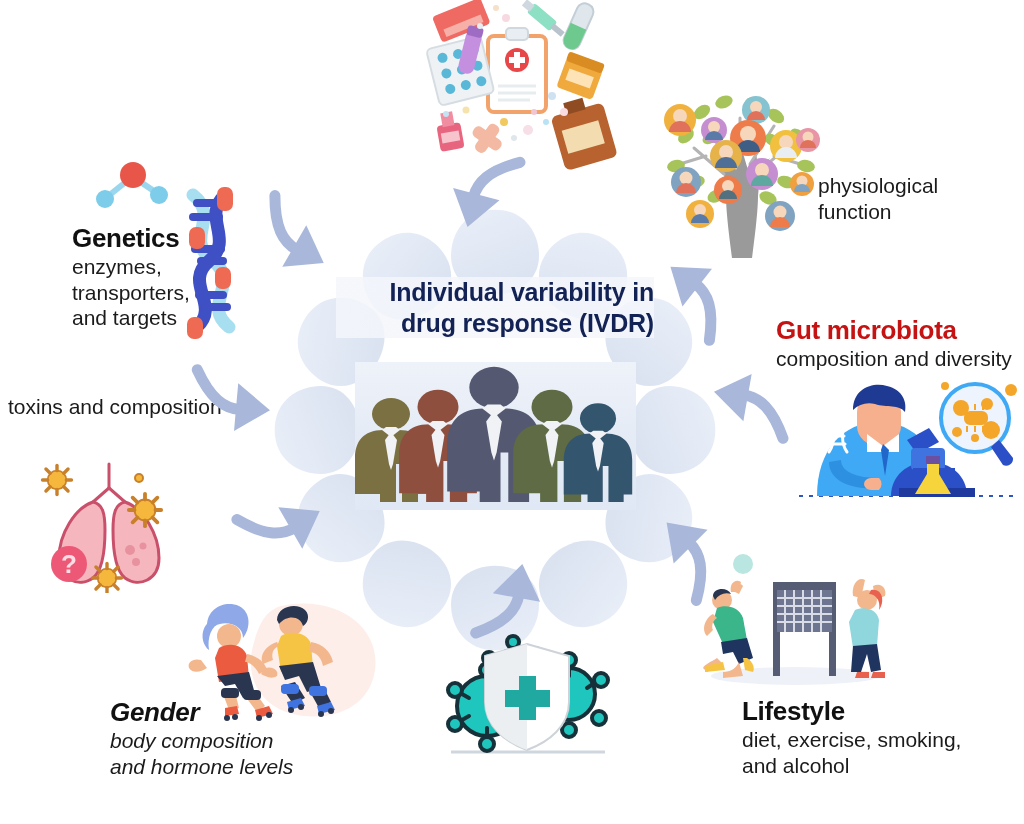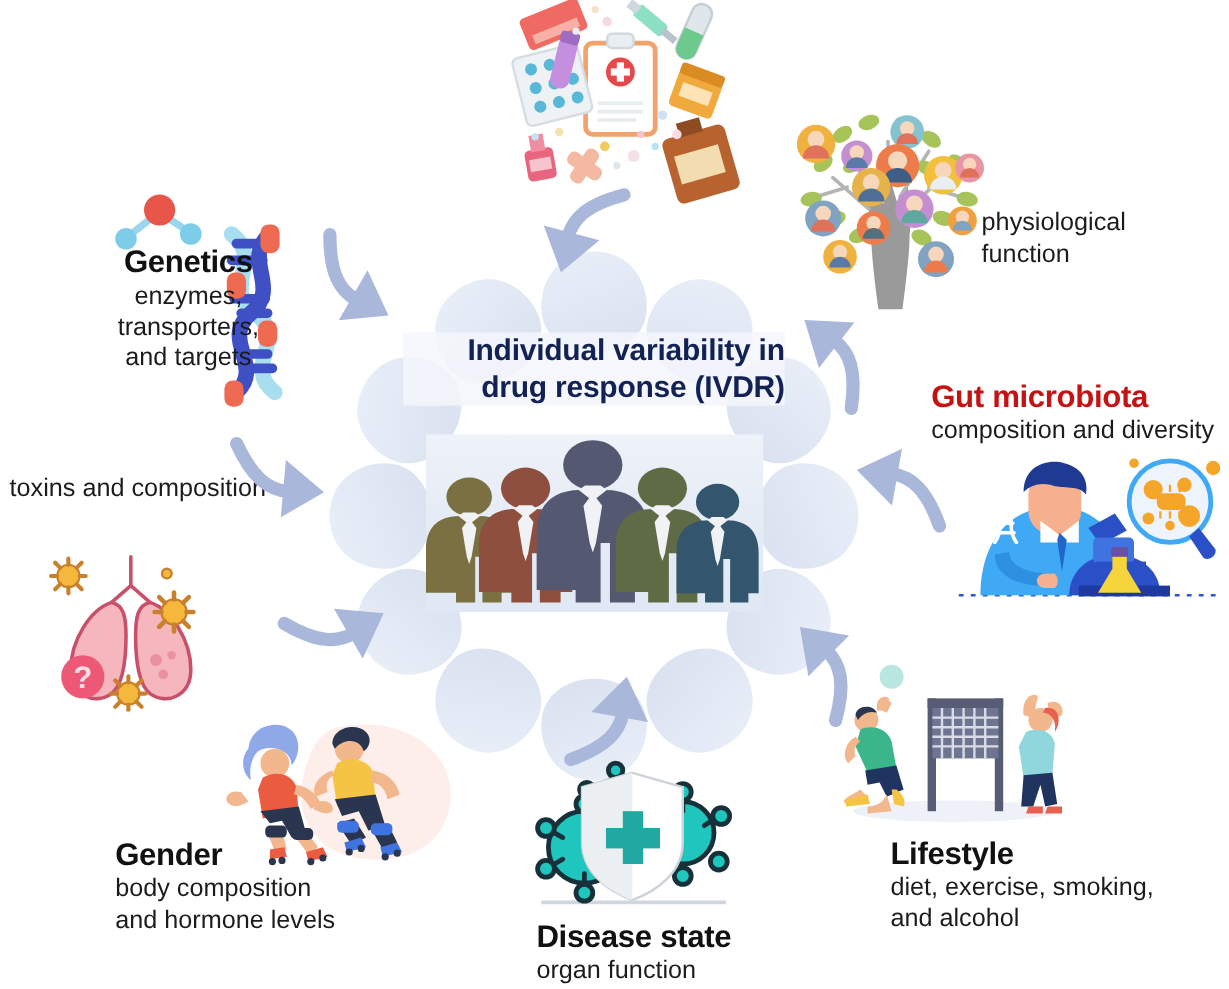--- a/index.html
+++ b/index.html
@@ -641,35 +641,31 @@
     <div class="ttl">Gut microbiota</div>
     <div class="sub">composition and diversity</div>
   </div>
 
   <div class="label" style="left:742px;top:697px;width:270px;">
     <div class="ttl">Lifestyle</div>
     <div class="sub">diet, exercise, smoking,
 and alcohol</div>
   </div>
 
-  <div class="label" style="left:447px;top:766px;width:220px;">
-    <div class="ttl">Disease state</div>
-    <div class="sub">organ function</div>
-  </div>
-
-  <div class="label" style="left:96px;top:698px;width:230px;">
+
+  <div class="label" style="left:110px;top:698px;width:230px;font-style:italic;">
     <div class="ttl">Gender</div>
     <div class="sub">body composition
 and hormone levels</div>
   </div>
 
   <div class="label" style="left:8px;top:393px;width:220px;">
     <div class="sub">toxins and composition</div>
   </div>
 
-  <div class="label" style="left:72px;top:204px;width:170px;z-index:7;text-align:center;">
+  <div class="label" style="left:72px;top:224px;width:170px;z-index:7;">
     <div class="ttl">Genetics</div>
     <div class="sub">enzymes,
 transporters,
 and targets</div>
   </div>
 
 </div>
 
 </body></html>

